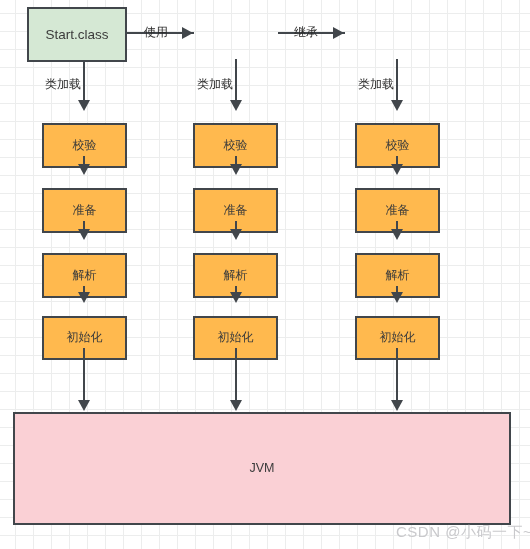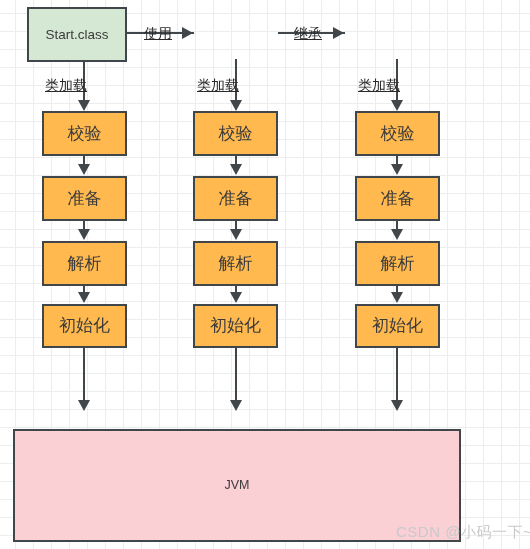--- a/index.html
+++ b/index.html
@@ -30,21 +30,22 @@
     text-align: center;
     color: #3b3b3b;
     line-height: 1.15;
   }
   .node-green {
     background: #d5e8d4;
     font-size: 13.5px;
   }
   .node-orange {
     background: #ffb94e;
-    font-size: 17px;
+    font-size: 12px;
+    margin-top: 12px;
   }
   .node-pink {
     background: #fad0d5;
     font-size: 12.5px;
   }
   
   .vline {
     position: absolute;
     width: 2px;
     background: #41464b;
@@ -65,26 +66,25 @@
   .arrow-right {
     position: absolute;
     width: 0;
     height: 0;
     border-top: 6px solid transparent;
     border-bottom: 6px solid transparent;
     border-left: 11px solid #41464b;
   }
   .edge-label {
     position: absolute;
-    font-size: 14px;
+    font-size: 12px;
     color: #2a2a2a;
     background: rgba(255,255,255,0.0);
     white-space: nowrap;
     line-height: 1;
-    text-decoration: underline;
   }
   .watermark {
     position: absolute;
     font-size: 15px;
     color: #c9c9cc;
     white-space: nowrap;
     letter-spacing: 0.5px;
   }
 </style>
 </head>
@@ -183,19 +183,19 @@
   </div>
   <div class="vline" style="left:396px; top:286px; height:8px;"></div>
   <div class="arrow-down" style="left:391px; top:292px;"></div>
 
   <div class="node node-orange" style="left:355px; top:304px; width:85px; height:44px;">
     <span>初始化</span>
   </div>
   <div class="vline" style="left:396px; top:348px; height:53px;"></div>
   <div class="arrow-down" style="left:391px; top:400px;"></div>
 
-  <div class="node node-pink" style="left:13px; top:412px; width:448px; height:113px;margin-top:17px;">
+  <div class="node node-pink" style="left:13px; top:412px; width:498px; height:113px;">
     <span>JVM</span>
   </div>
 
   <div class="watermark" style="left:396px; top:523px;">CSDN @小码一下~</div>
 
 </div>
 
 </body></html>

